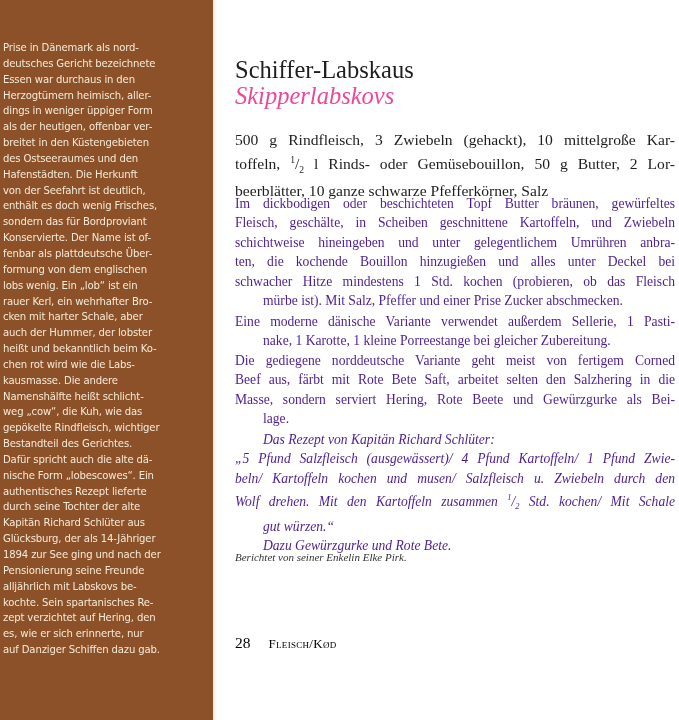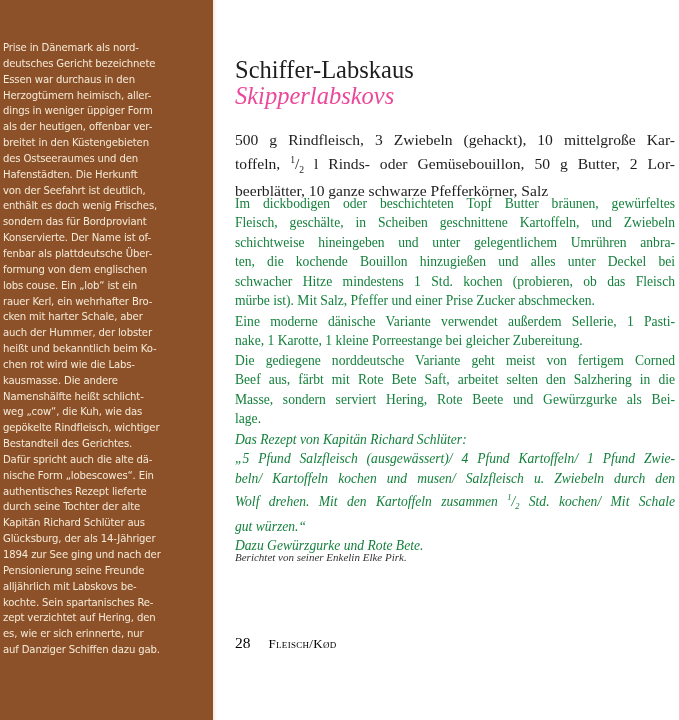--- a/index.html
+++ b/index.html
@@ -31,24 +31,24 @@
   .subtitle {
     position:absolute; top:82px; left:0;
     font-size:24.5px; line-height:28px; color:#ec4899; font-style:italic; white-space:nowrap;
   }
   .ingredients {
     position:absolute; top:130px; left:0; width:440px;
     font-size:15.6px; line-height:20.3px; color:#1e1e1e;
   }
   .para {
     position:absolute; left:0; width:440px;
-    font-size:13.6px; line-height:19.4px; color:#15803d;
+    font-size:13.6px; line-height:19.4px; color:#4c1d95;
   }
   .para .ln { display:block; white-space:nowrap; text-align:justify; text-align-last:justify; }
-  .para .ln.last { text-align-last:left; }
+  .para .ln.last { text-align-last:left;margin-left:28px; }
   .ingredients .ln { display:block; white-space:nowrap; text-align:justify; text-align-last:justify; }
   .ingredients .ln.last { text-align-last:left; }
   .italic { font-style:italic; }
   .p1 { top:194px; }
   .p2 { top:312px; }
   .p3 { top:430px; }
   .credit {
     position:absolute; top:551px; left:0;
     font-size:11px; font-style:italic; color:#333; white-space:nowrap;
   }
@@ -73,21 +73,21 @@
     <span class="ln">als der heutigen, offenbar ver-</span>
     <span class="ln">breitet in den Küstengebieten</span>
     <span class="ln">des Ostseeraumes und den</span>
     <span class="ln">Hafenstädten. Die Herkunft</span>
     <span class="ln">von der Seefahrt ist deutlich,</span>
     <span class="ln">enthält es doch wenig Frisches,</span>
     <span class="ln">sondern das für Bordproviant</span>
     <span class="ln">Konservierte. Der Name ist of-</span>
     <span class="ln">fenbar als plattdeutsche Über-</span>
     <span class="ln">formung von dem englischen</span>
-    <span class="ln">lobs couse. Ein „lob“ ist ein</span>
+    <span class="ln">lobs wenig. Ein „lob“ ist ein</span>
     <span class="ln">rauer Kerl, ein wehrhafter Bro-</span>
     <span class="ln">cken mit harter Schale, aber</span>
     <span class="ln">auch der Hummer, der lobster</span>
     <span class="ln">heißt und bekanntlich beim Ko-</span>
     <span class="ln">chen rot wird wie die Labs-</span>
     <span class="ln">kausmasse. Die andere</span>
     <span class="ln">Namenshälfte heißt schlicht-</span>
     <span class="ln">weg „cow“, die Kuh, wie das</span>
     <span class="ln">gepökelte Rindfleisch, wichtiger</span>
     <span class="ln">Bestandteil des Gerichtes.</span>

